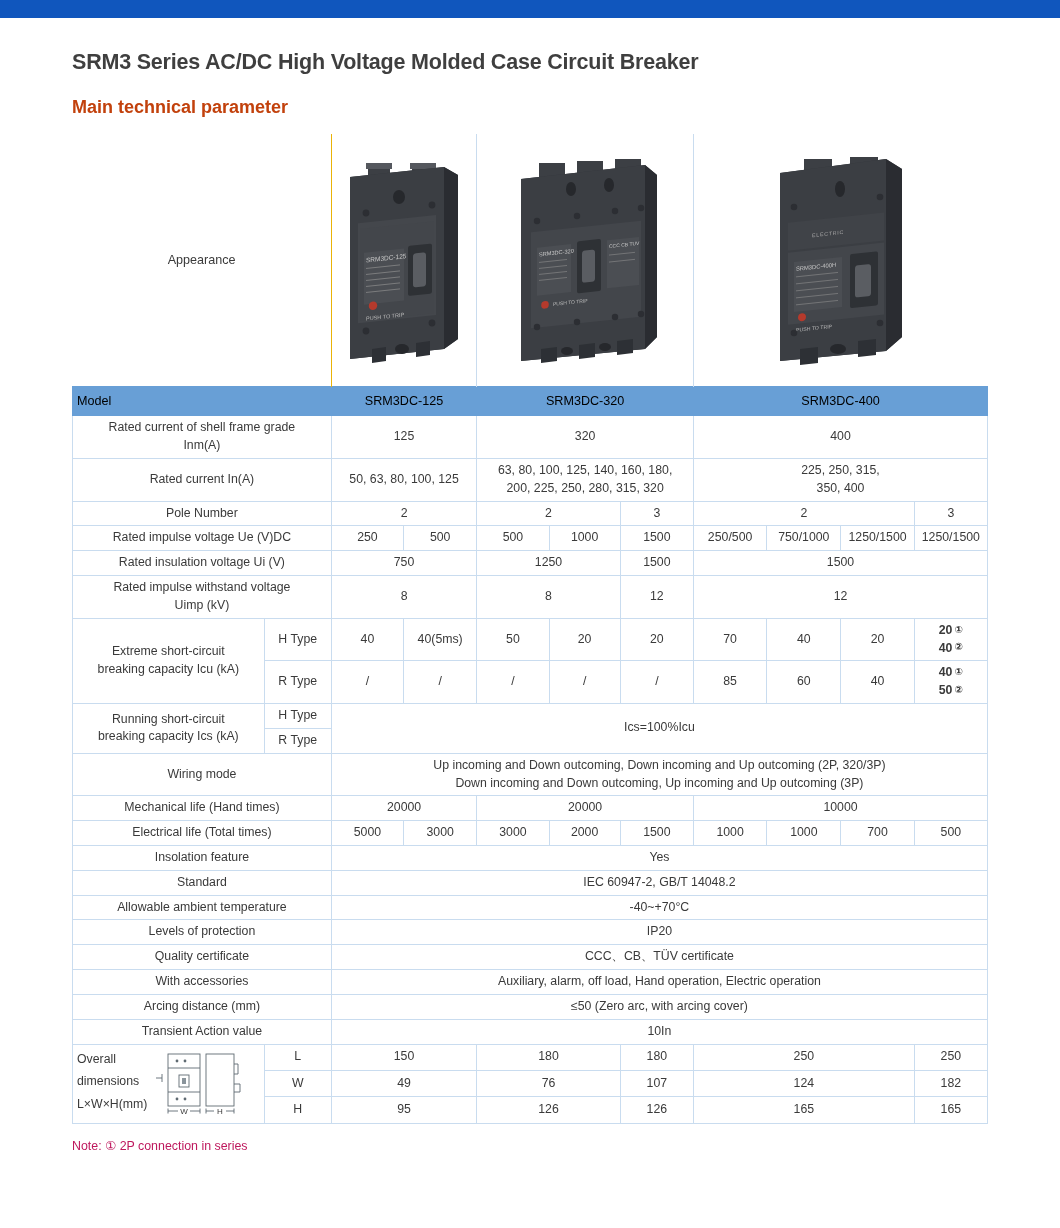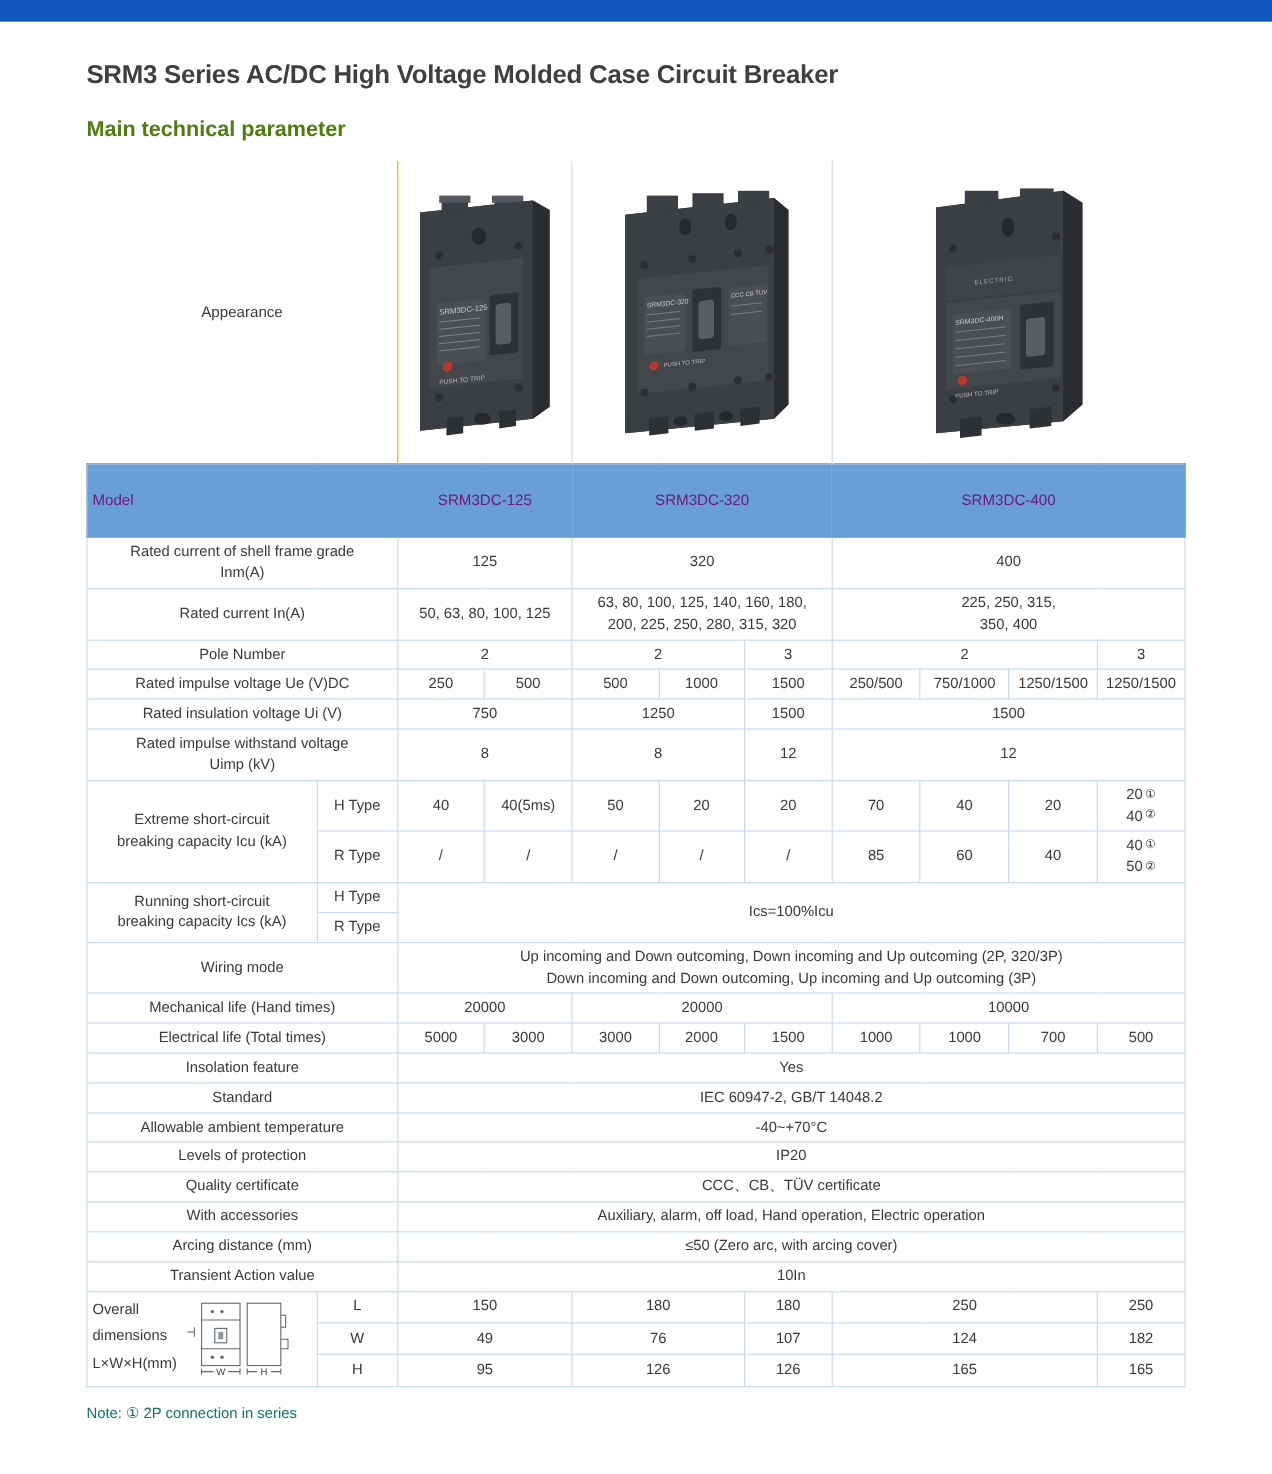--- a/index.html
+++ b/index.html
@@ -10,21 +10,21 @@
     color:#3a3a3a;
     -webkit-font-smoothing:antialiased;
   }
   .topbar{height:18px;background:#1056bd;width:100%;}
   .page{padding:0 72px 0 72px;}
   h1.doc-title{
     font-size:21.5px;font-weight:bold;color:#3f3f3f;
     margin:32px 0 0 0;letter-spacing:-0.2px;
   }
   h2.section-title{
-    font-size:18px;font-weight:bold;color:#4d7c0f;
+    font-size:18px;font-weight:bold;color:#c2410c;
     margin:22px 0 16px 0;
   }
   
   table.spec{
     border-collapse:collapse;
     width:916px;
     font-size:12.3px;
     table-layout:fixed;
   }
   table.spec td{
@@ -41,30 +41,30 @@
   }
   td.sub{
     text-align:left;
     padding-left:7px;
   }
   
   tr.appearance-row td{border-top:1px solid #c9dcef;height:246px;}
   td.appearance-label{font-size:12.6px;}
   
   tr.model-row td{
-    background:#689fd6;color:#701a75;font-size:12.6px;
-    border:1px solid #689fd6;padding:21px 4px;
+    background:#689fd6;color:#000000;font-size:12.6px;
+    border:1px solid #689fd6;padding:5px 4px;
   }
   tr.model-row td.lbl{text-align:left;}
   .nowrap{white-space:nowrap;}
   sup.circ{font-size:10px;vertical-align:0.12em;margin-left:2px;}
-  .stackcell{line-height:1.55;}
+  .stackcell{line-height:1.55;font-weight:bold;}
   
   .note{
-    margin-top:12px;font-size:12.4px;color:#0f766e;line-height:1.7;
+    margin-top:12px;font-size:12.4px;color:#be185d;line-height:1.7;
   }
   .note .indent{display:inline-block;width:34px;}
   
   .dimwrap{display:flex;align-items:flex-start;gap:7px;}
   .dimtext{line-height:1.85;font-size:12.3px;text-align:left;}
   svg.dimfig{display:block;}
   
   .prod{position:relative;margin:0 auto;}
   svg.breaker{display:block;margin:0 auto;}
 </style>

